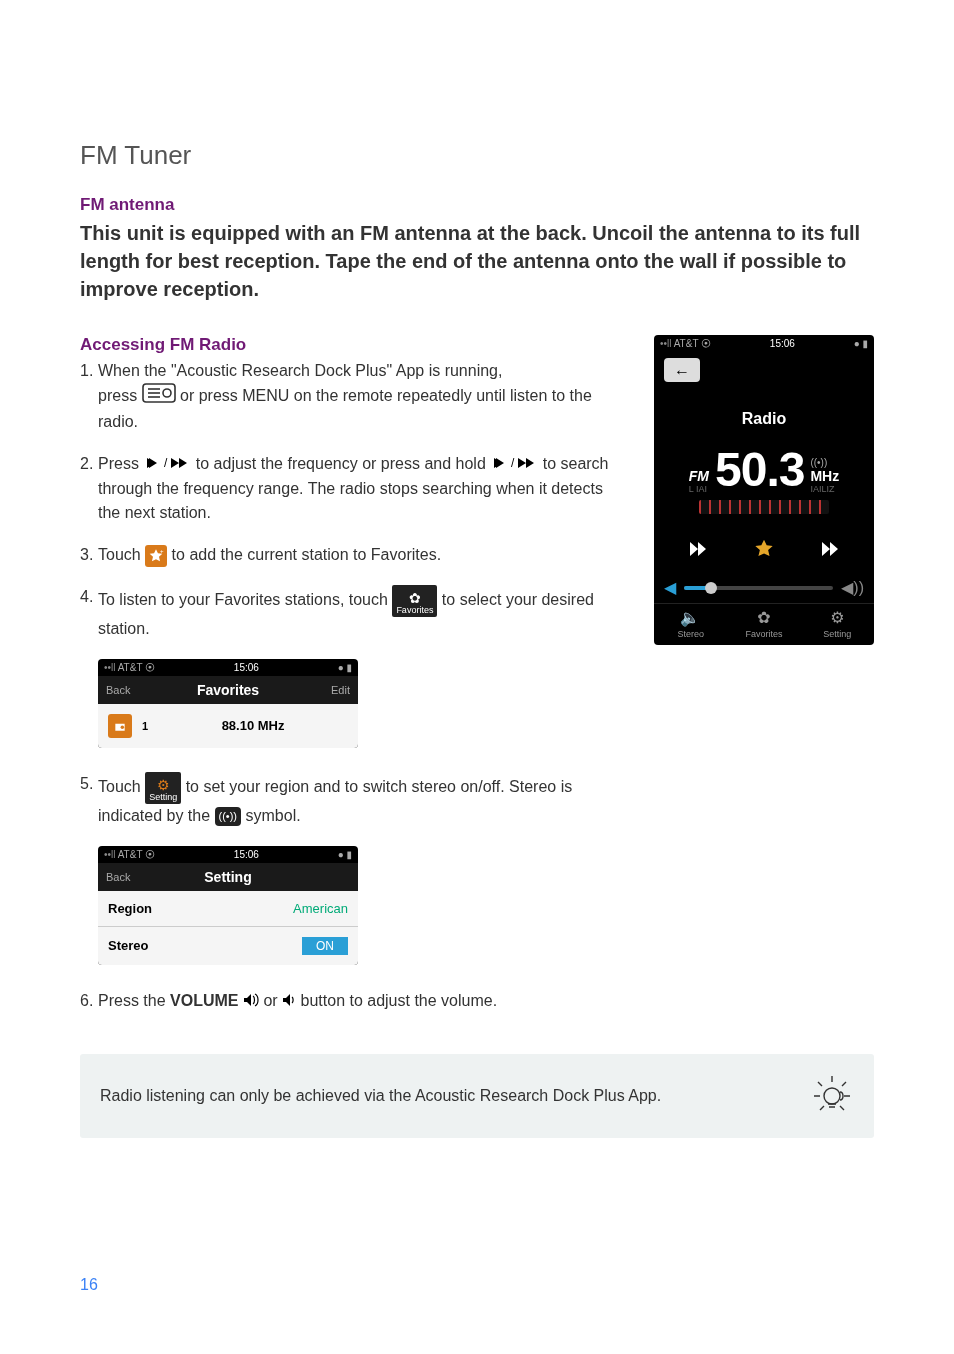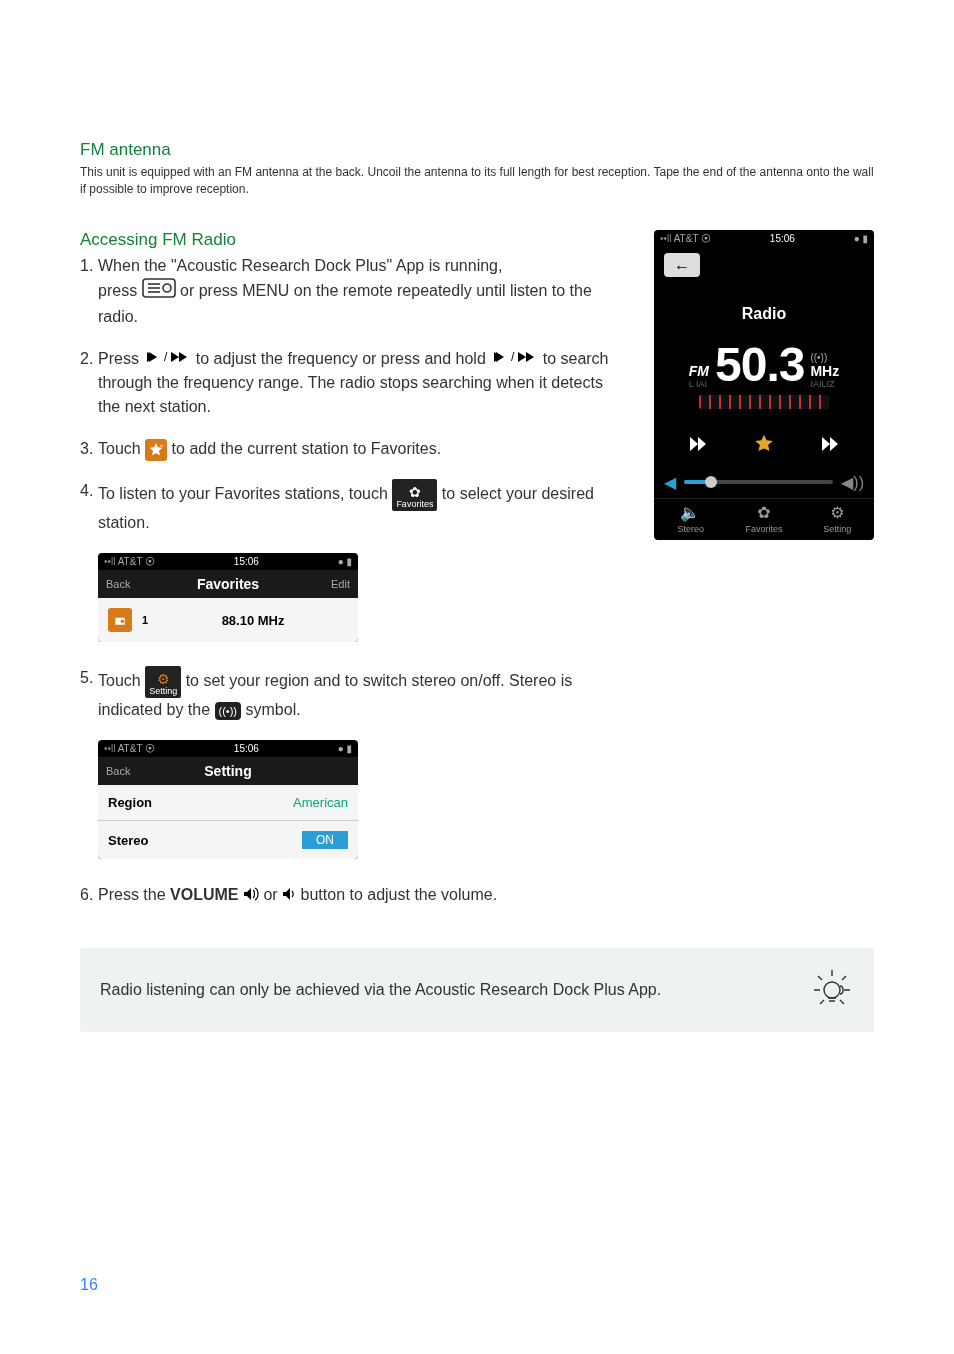--- a/index.html
+++ b/index.html
@@ -15,29 +15,30 @@
     padding: 140px 80px 40px 80px;
   }
   h1 {
     font-size: 26px;
     font-weight: 400;
     color: #555;
     margin-bottom: 24px;
   }
   h2 {
     font-size: 17px;
-    font-weight: 400;
-    color: #15803d;
+    font-weight: 700;
+    color: #701a75;
     margin-bottom: 4px;
   }
   .body-text {
-    font-size: 12px;
+    font-size: 20px;
     line-height: 1.4;
     color: #333;
     margin-bottom: 32px;
+    font-weight: bold;
   }
   .section { margin-bottom: 18px; }
   .two-col {
     display: flex;
     gap: 28px;
     align-items: flex-start;
   }
   .two-col .left { flex: 1; }
   .steps { font-size: 16px; line-height: 1.5; }
   .step { margin-bottom: 18px; display:flex; }
@@ -124,20 +125,21 @@
   }
   .stereo-pill {
     background:#222; color:#fff; border-radius:4px; padding:1px 4px; display:inline-flex; align-items:center; vertical-align:middle; font-size:11px;
   }
 </style>
 </head>
 <body>
 
 <div class="page">
 
+  <h1>FM Tuner</h1>
 
   <div class="section">
     <h2>FM antenna</h2>
     <p class="body-text">This unit is equipped with an FM antenna at the back. Uncoil the antenna to its full length for best reception. Tape the end of the antenna onto the wall if possible to improve reception.</p>
   </div>
 
   <div class="two-col">
     <div class="left">
       <h2>Accessing FM Radio</h2>
 

